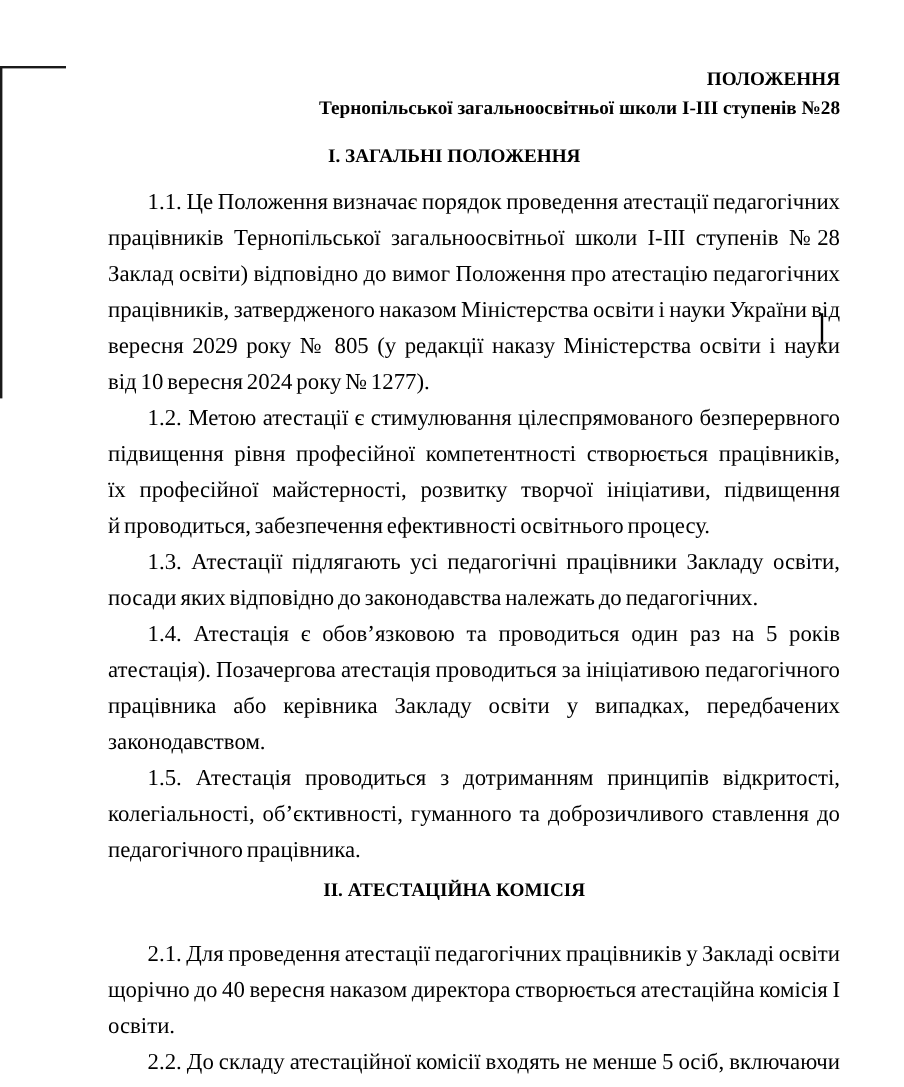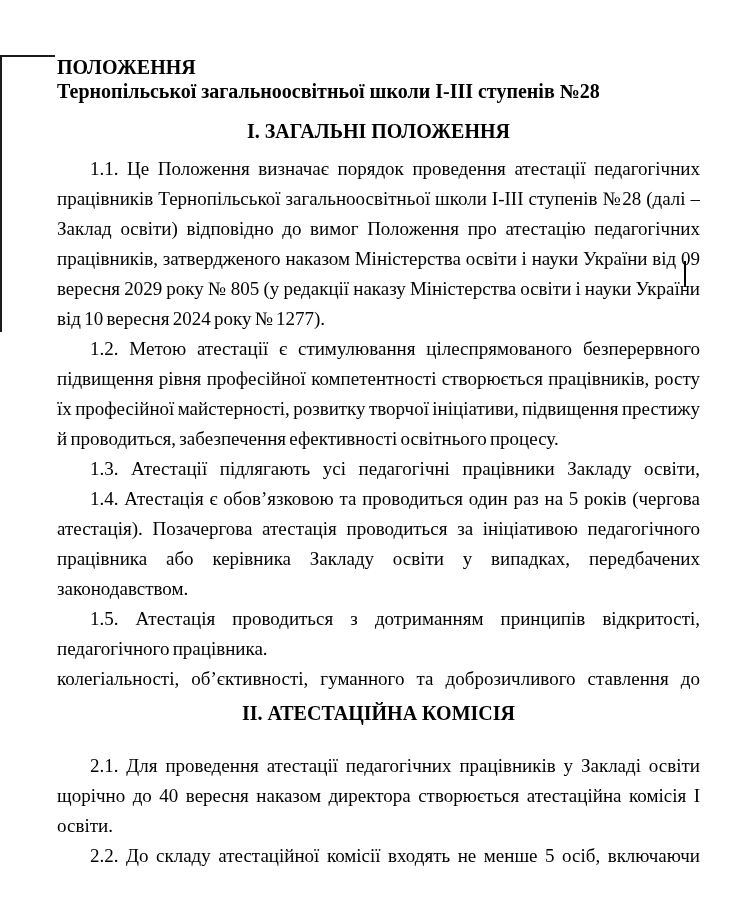--- a/index.html
+++ b/index.html
@@ -22,45 +22,46 @@
     position: absolute; left: 0; top: 0;
     width: 2px; height: 277px; background: #1a1a1a;
   }
   .scan-line-top {
     position: absolute; left: 0; top: 0;
     width: 55px; height: 2px; background: #1a1a1a;
   }
   
   .title-block { margin-top: 55px; }
   .title-line {
-    text-align: left;
+    text-align: right;
     font-weight: bold;
-    font-size: 20px;
+    font-size: 16px;
     line-height: 24px;
   }
   
   .heading {
     text-align: center;
     font-weight: bold;
-    font-size: 20px;
+    font-size: 16px;
     line-height: 24px;
   }
   .heading-first { margin-top: 16px; margin-bottom: 11px; }
   .heading-later { margin-top: 7px;  margin-bottom: 26px; }
   
   .para { margin: 0; }
   .pline {
     font-size: 19px;
     line-height: 30px;
     word-spacing: -1.5px;
     text-align: justify;
     text-align-last: justify;
     white-space: normal;
     overflow: hidden;
     max-height: 30px;
+    margin-left: 33px;
   }
   .pl-first { padding-left: 33px; }
   .pl-last { text-align: center; text-align-last: left; }
   
   .caret {
     position: absolute;
     left: 684px; top: 206px;
     width: 2px; height: 26px;
     background: #000000;
     z-index: 5;
@@ -89,31 +90,32 @@
         <div class="pline pl-last">від 10 вересня 2024 року № 1277).</div>
       </div>
       <div class="para">
         <div class="pline pl-first">1.2. Метою атестації є стимулювання цілеспрямованого безперервного</div>
         <div class="pline">підвищення рівня професійної компетентності створюється працівників, росту</div>
         <div class="pline">їх професійної майстерності, розвитку творчої ініціативи, підвищення престижу</div>
         <div class="pline pl-last">й проводиться, забезпечення ефективності освітнього процесу.</div>
       </div>
       <div class="para">
         <div class="pline pl-first">1.3. Атестації підлягають усі педагогічні працівники Закладу освіти,</div>
+        <div class="pline pl-last">посади яких відповідно до законодавства належать до педагогічних.</div>
       </div>
       <div class="para">
         <div class="pline pl-first">1.4. Атестація є обов’язковою та проводиться один раз на 5 років (чергова</div>
         <div class="pline">атестація). Позачергова атестація проводиться за ініціативою педагогічного</div>
         <div class="pline">працівника або керівника Закладу освіти у випадках, передбачених</div>
         <div class="pline pl-last">законодавством.</div>
       </div>
       <div class="para">
         <div class="pline pl-first">1.5. Атестація проводиться з дотриманням принципів відкритості,</div>
+        <div class="pline">колегіальності, об’єктивності, гуманного та доброзичливого ставлення до</div>
         <div class="pline pl-last">педагогічного працівника.</div>
-        <div class="pline">колегіальності, об’єктивності, гуманного та доброзичливого ставлення до</div>
       </div>
       <div class="heading heading-later">ІІ. АТЕСТАЦІЙНА КОМІСІЯ</div>
       <div class="para">
         <div class="pline pl-first">2.1. Для проведення атестації педагогічних працівників у Закладі освіти</div>
         <div class="pline">щорічно до 40 вересня наказом директора створюється атестаційна комісія І</div>
         <div class="pline pl-last">освіти.</div>
       </div>
       <div class="para">
         <div class="pline pl-first">2.2. До складу атестаційної комісії входять не менше 5 осіб, включаючи</div>
       </div>

